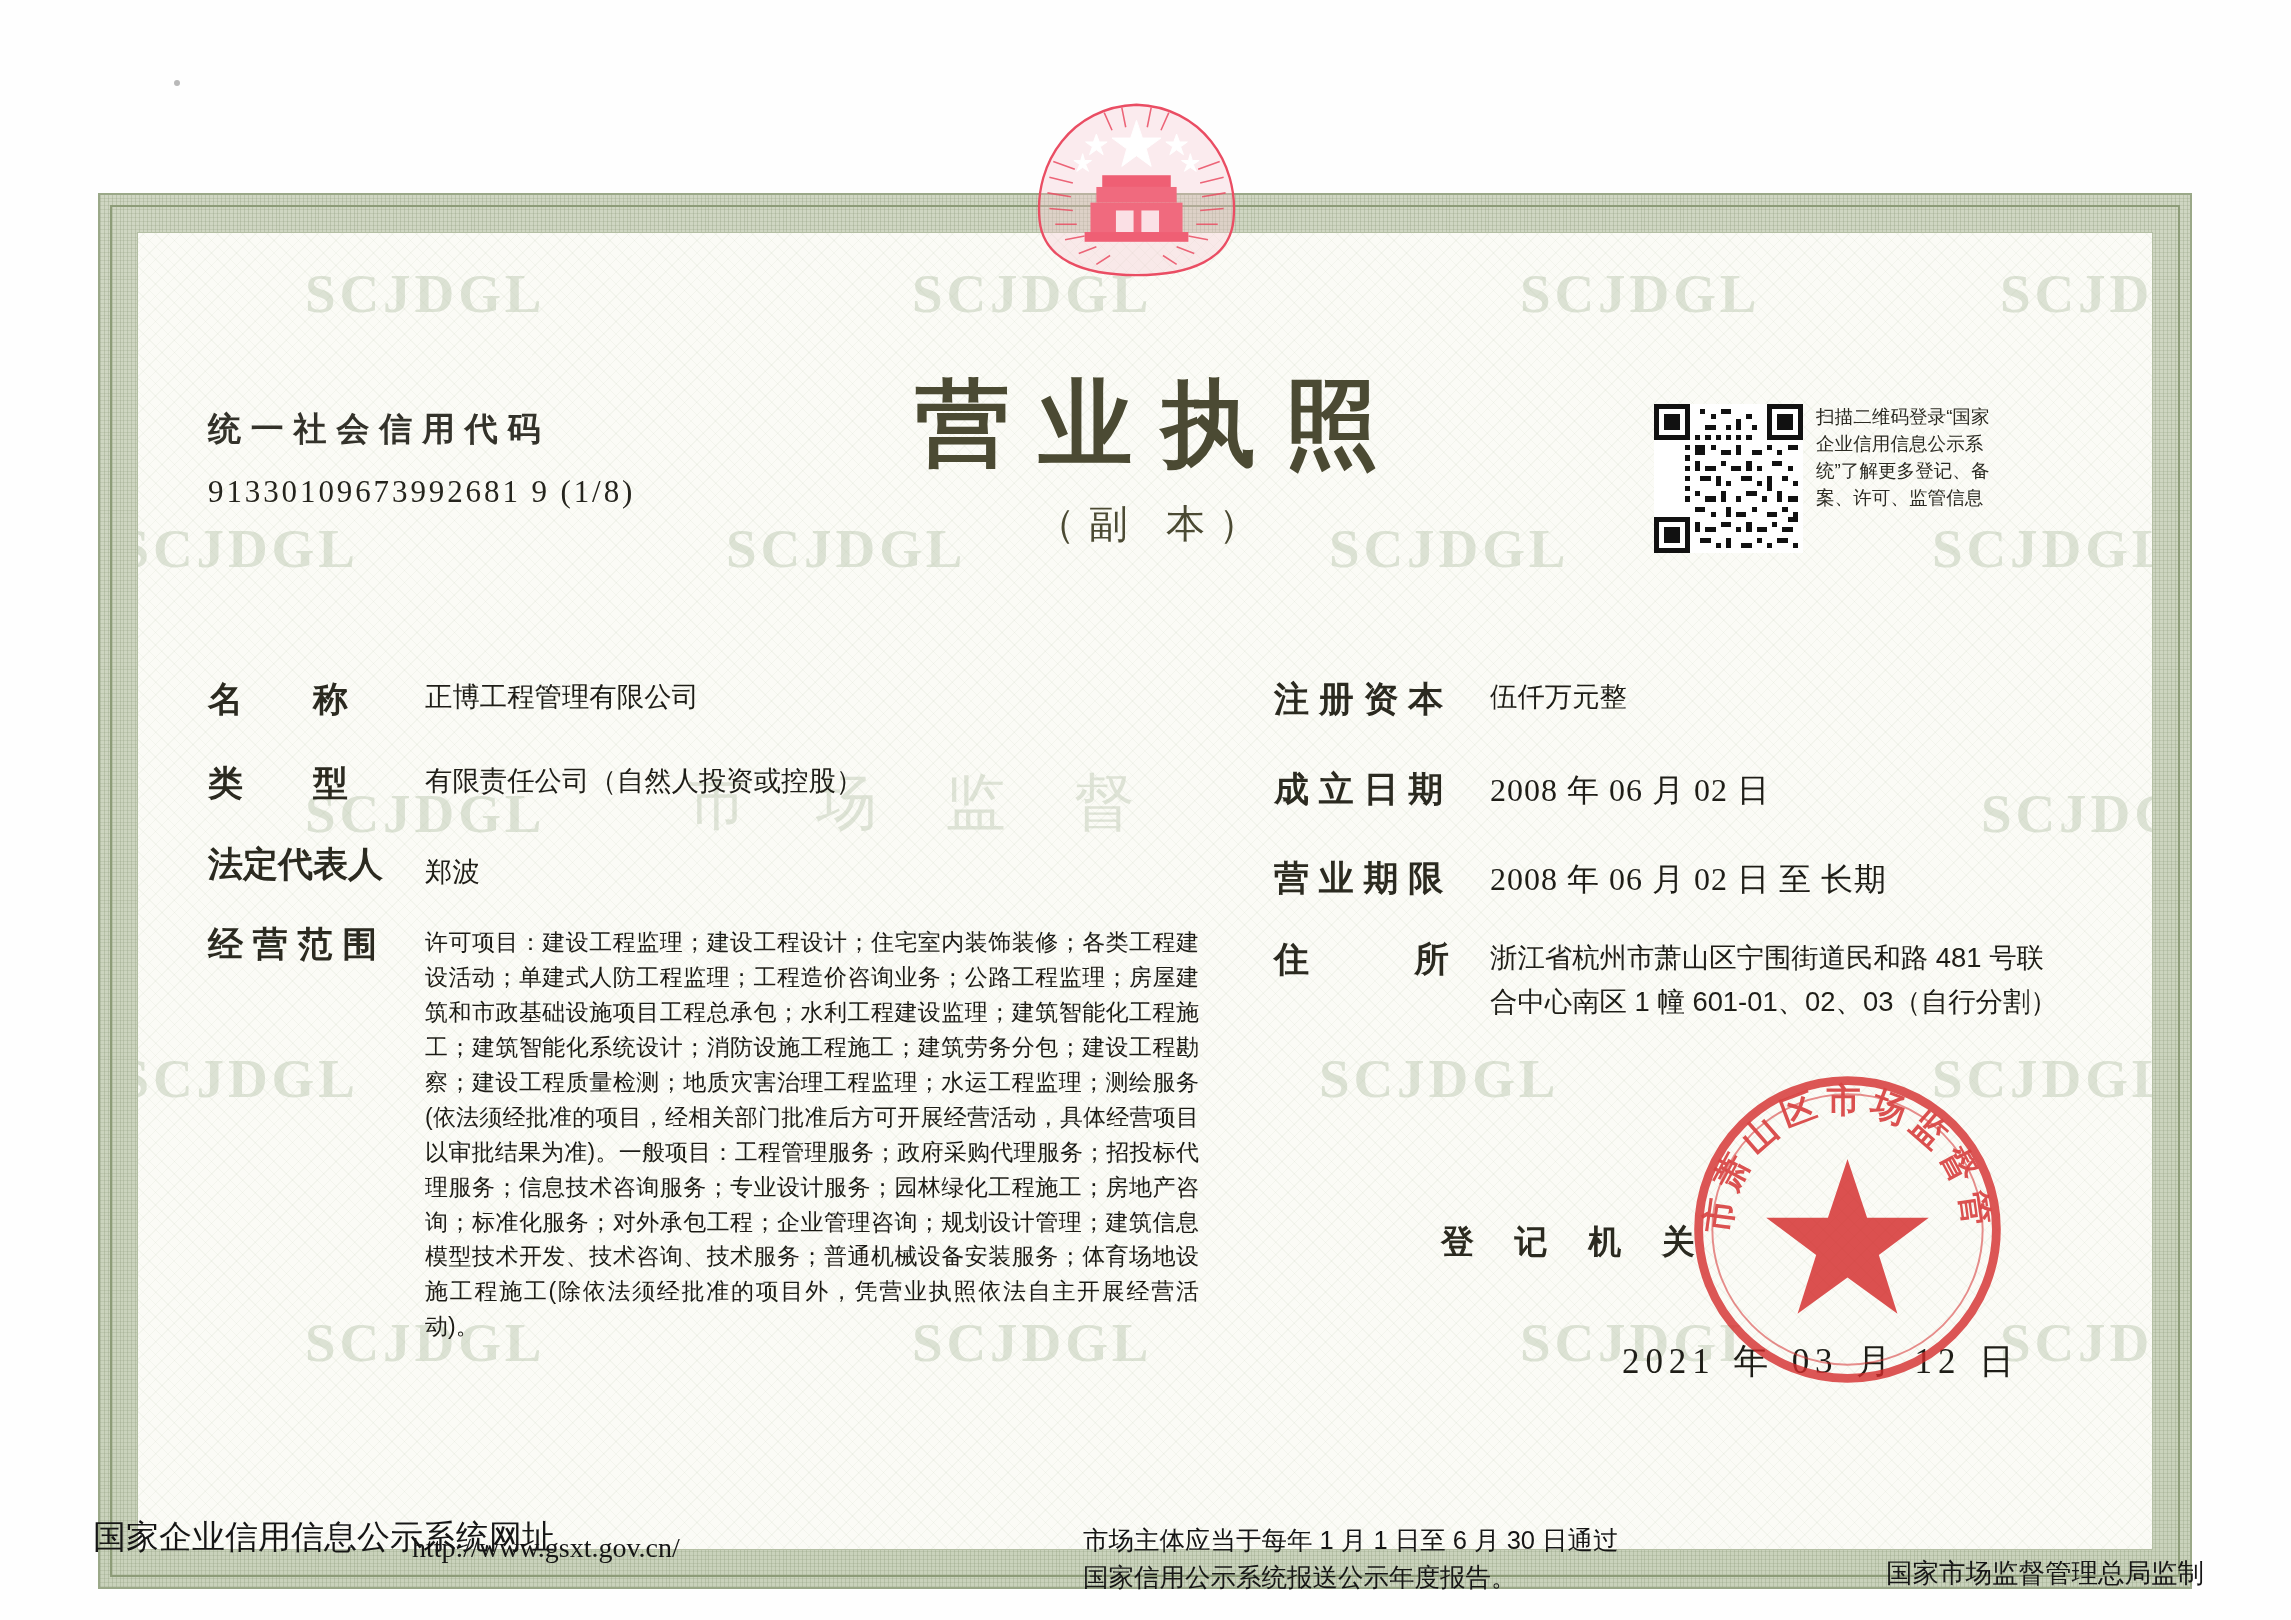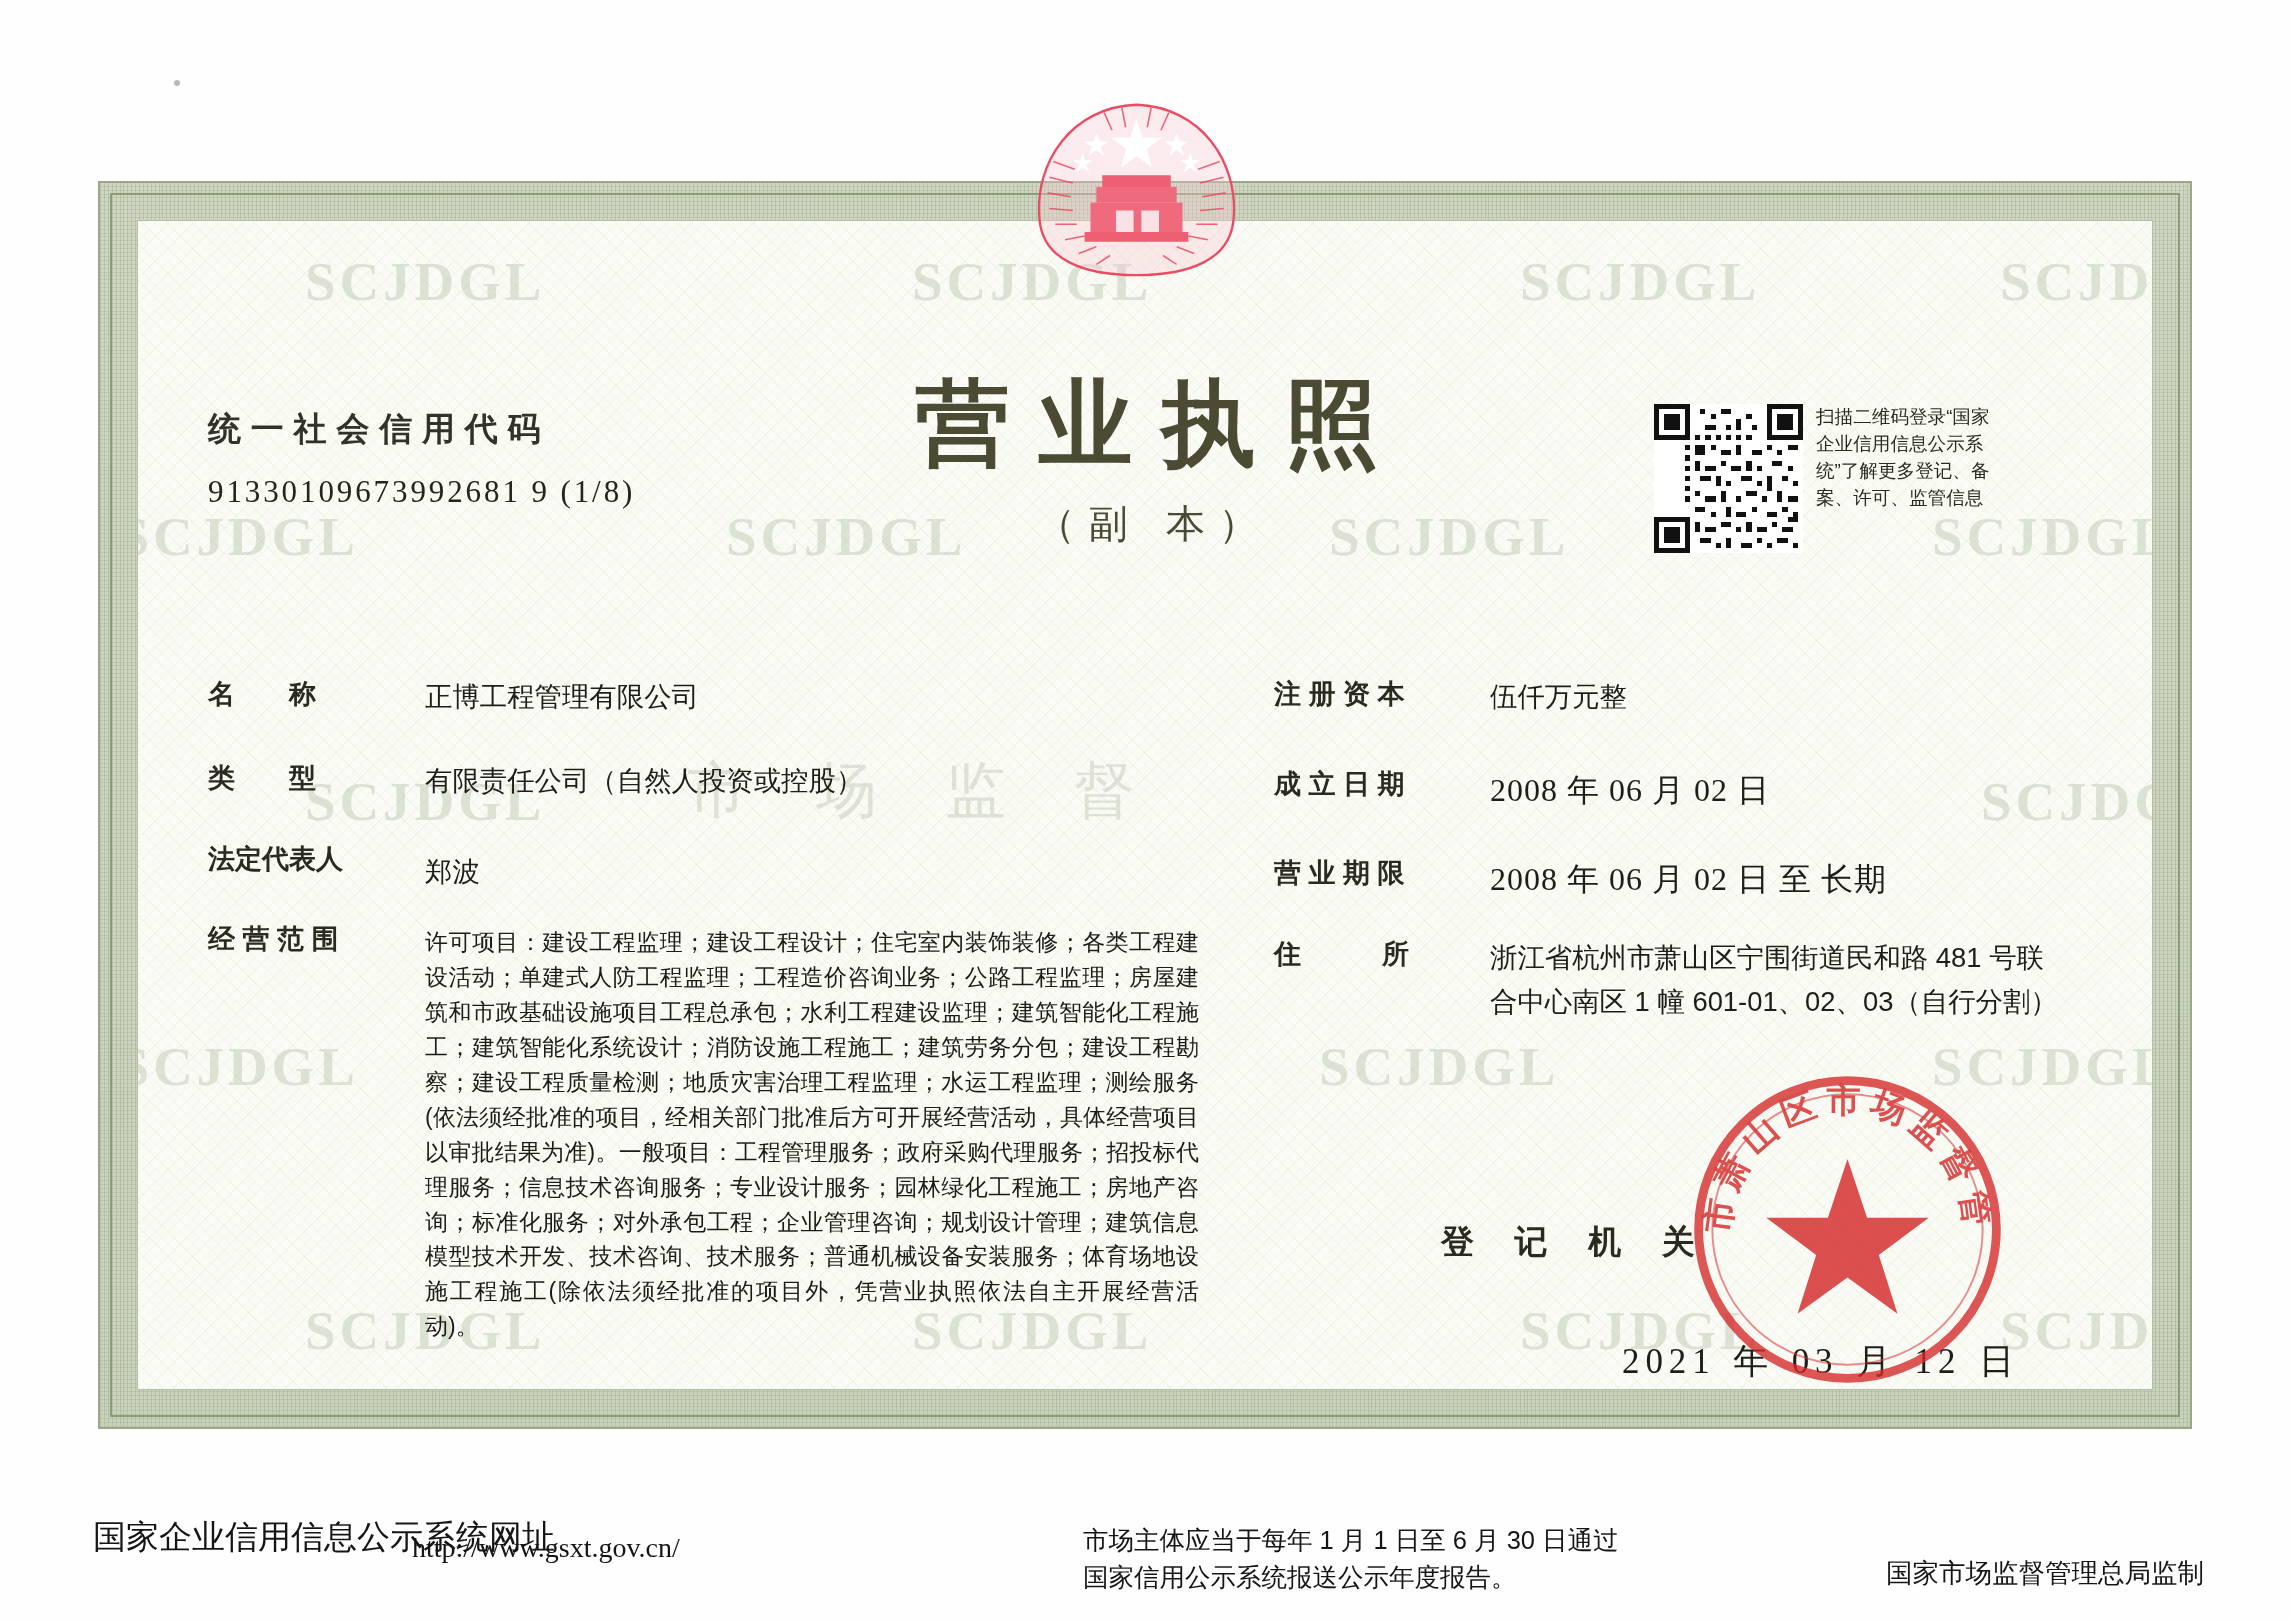--- a/index.html
+++ b/index.html
@@ -21,23 +21,23 @@
     left: 0; top: 0;
     width: 2292px;
     height: 1620px;
     background: #fefefe;
   }
 
   
   #cert-frame {
     position: absolute;
     left: 98px;
-    top: 181px;
+    top: 193px;
     width: 2094px;
-    height: 1248px;
+    height: 1396px;
     background:
       repeating-linear-gradient(90deg, rgba(138,152,120,0.30) 0px, rgba(138,152,120,0.30) 1px, rgba(255,255,255,0) 1px, rgba(255,255,255,0) 3.9px),
       repeating-linear-gradient(0deg, rgba(138,152,120,0.22) 0px, rgba(138,152,120,0.22) 1px, rgba(255,255,255,0) 1px, rgba(255,255,255,0) 3.9px),
       linear-gradient(#cfd6c2, #c9d2bb);
     box-sizing: border-box;
     border: 2px solid #9aa888;
   }
   #cert-frame::before {
     content: "";
     position: absolute;
@@ -172,21 +172,21 @@
     color: #2b2a22;
   }
 
   
   .field {
     position: absolute;
     z-index: 4;
   }
   .f-label {
     font-family: "Liberation Sans", sans-serif;
-    font-size: 27px;
+    font-size: 35px;
     font-weight: 700;
     color: #2b2a20;
     white-space: nowrap;
   }
   .f-label.sp2 { letter-spacing: 0; }
   .f-value {
     font-family: "Liberation Sans", sans-serif;
     font-size: 27.4px;
     color: #1e1d17;
     line-height: 1.55;

